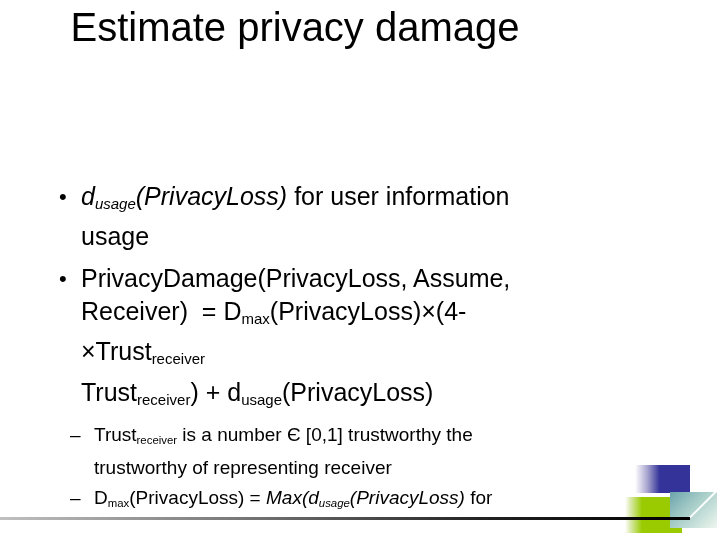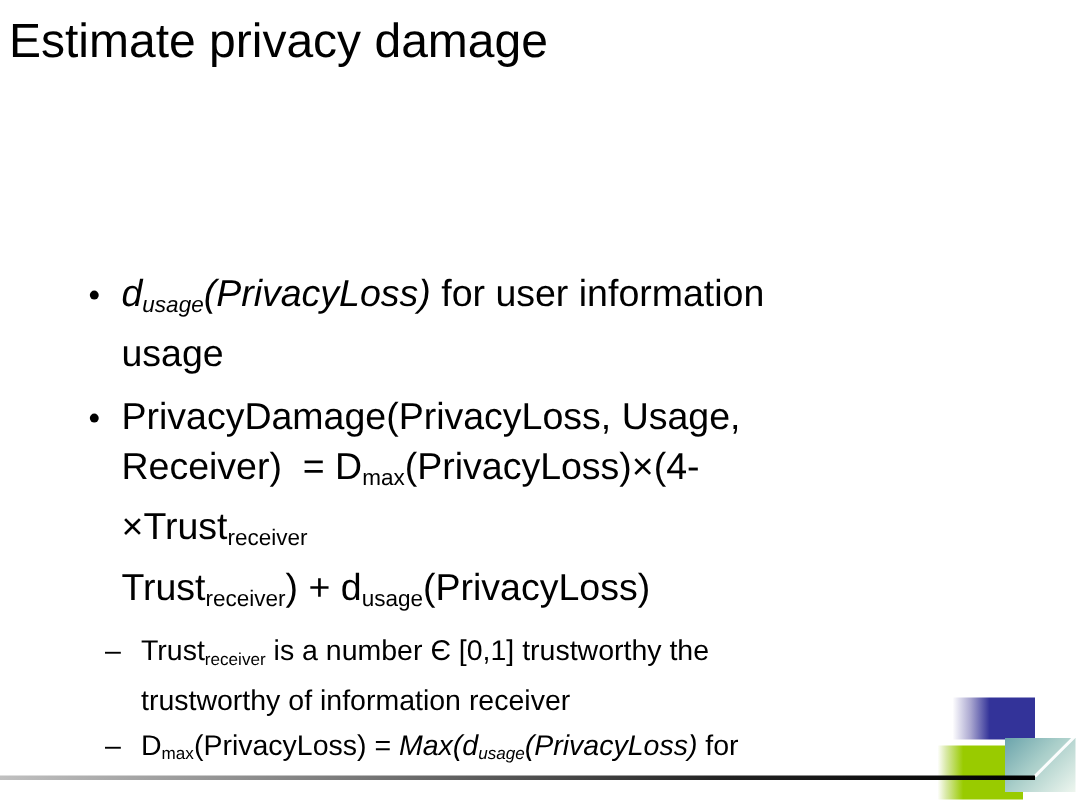--- a/index.html
+++ b/index.html
@@ -11,24 +11,25 @@
     position: relative;
     width: 720px;
     height: 540px;
     background: var(--bg, #ffffff);
     overflow: hidden;
     font-family: "Liberation Sans", "DejaVu Sans", sans-serif;
     color: var(--text, #000000);
   }
   .title {
     position: absolute;
-    left: 6px;
+    left: 20px;
     top: 6px;
     width: 550px;
-    font-size: 32px;
+    text-align: center;
+    font-size: 40px;
     line-height: 42px;
     font-weight: 400;
     white-space: nowrap;
   }
   .body-block {
     position: absolute;
     left: 59px;
     top: 180px;
     width: 640px;
   }
@@ -134,31 +135,31 @@
       <div class="bullet level1">
         <span class="marker">•</span>
         <div class="btext">
           <div class="bline"><span class="seg italic">d</span><span class="seg italic-sub">usage</span><span class="seg italic">(PrivacyLoss)</span><span class="seg regular"> for user information</span></div>
           <div class="bline"><span class="seg regular">usage</span></div>
         </div>
       </div>
       <div class="bullet level1">
         <span class="marker">•</span>
         <div class="btext">
-          <div class="bline"><span class="seg regular">PrivacyDamage(PrivacyLoss, Usage,</span></div>
+          <div class="bline"><span class="seg regular">PrivacyDamage(PrivacyLoss, Assume,</span></div>
           <div class="bline"><span class="seg regular">Receiver)  = D</span><span class="seg sub">max</span><span class="seg regular">(PrivacyLoss)×(4-</span></div>
           <div class="bline"><span class="seg regular">×Trust</span><span class="seg sub">receiver</span></div>
           <div class="bline"><span class="seg regular">Trust</span><span class="seg sub">receiver</span><span class="seg regular">) + d</span><span class="seg sub">usage</span><span class="seg regular">(PrivacyLoss)</span></div>
         </div>
       </div>
       <div class="bullet level2">
         <span class="marker">–</span>
         <div class="btext">
           <div class="bline"><span class="seg regular">Trust</span><span class="seg sub">receiver</span><span class="seg regular"> is a number Є [0,1] trustworthy the</span></div>
-          <div class="bline"><span class="seg regular">trustworthy of information receiver</span></div>
+          <div class="bline"><span class="seg regular">trustworthy of representing receiver</span></div>
         </div>
       </div>
       <div class="bullet level2">
         <span class="marker">–</span>
         <div class="btext">
           <div class="bline"><span class="seg regular">D</span><span class="seg sub">max</span><span class="seg regular">(PrivacyLoss) = </span><span class="seg italic">Max(d</span><span class="seg italic-sub">usage</span><span class="seg italic">(PrivacyLoss)</span><span class="seg regular"> for</span></div>
         </div>
       </div>
     </div>
 

